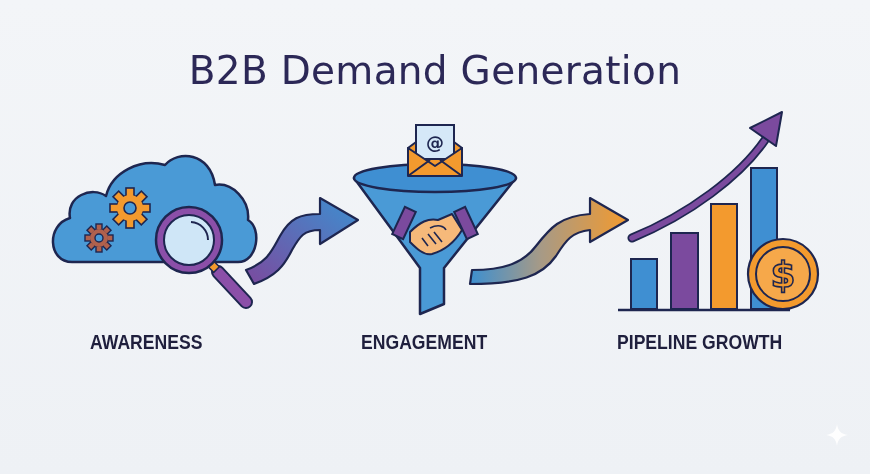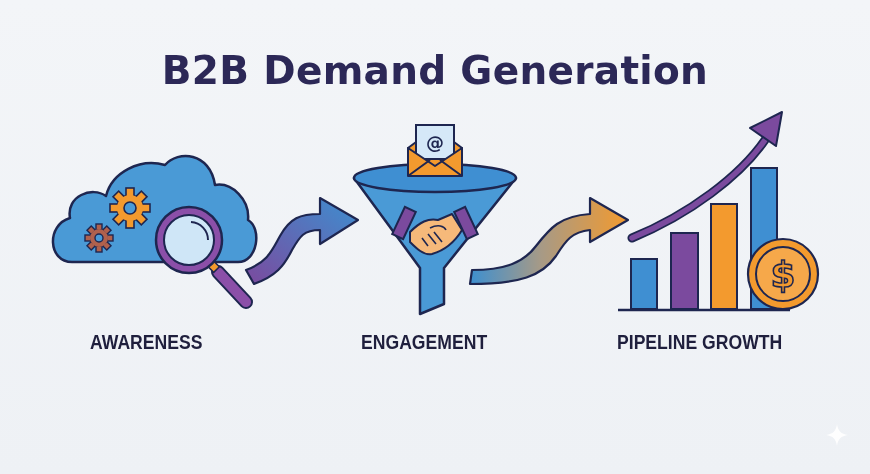--- a/index.html
+++ b/index.html
@@ -4,21 +4,21 @@
   <style>
     html, body { margin: 0; padding: 0; }
     body {
       width: 870px; height: 474px; overflow: hidden;
       background: linear-gradient(180deg, #f3f5f8 0%, #eef1f5 100%);
       position: relative;
       font-family: "DejaVu Sans", sans-serif;
     }
     .title {
       position: absolute; left: 0; top: 48px; width: 870px;
-      text-align: center; font-weight: bold; font-size: 39px;
+      text-align: center; font-weight: normal; font-size: 39px;
       color: #2c2857; letter-spacing: 0.3px;
       font-family: "DejaVu Sans", sans-serif;
     }
     .stage-label {
       position: absolute; top: 331px;
       font-family: "Liberation Sans", sans-serif;
       font-weight: bold; font-size: 20px; color: #1f1f3d;
       transform: scaleX(0.88); transform-origin: left center;
       white-space: nowrap;
     }

